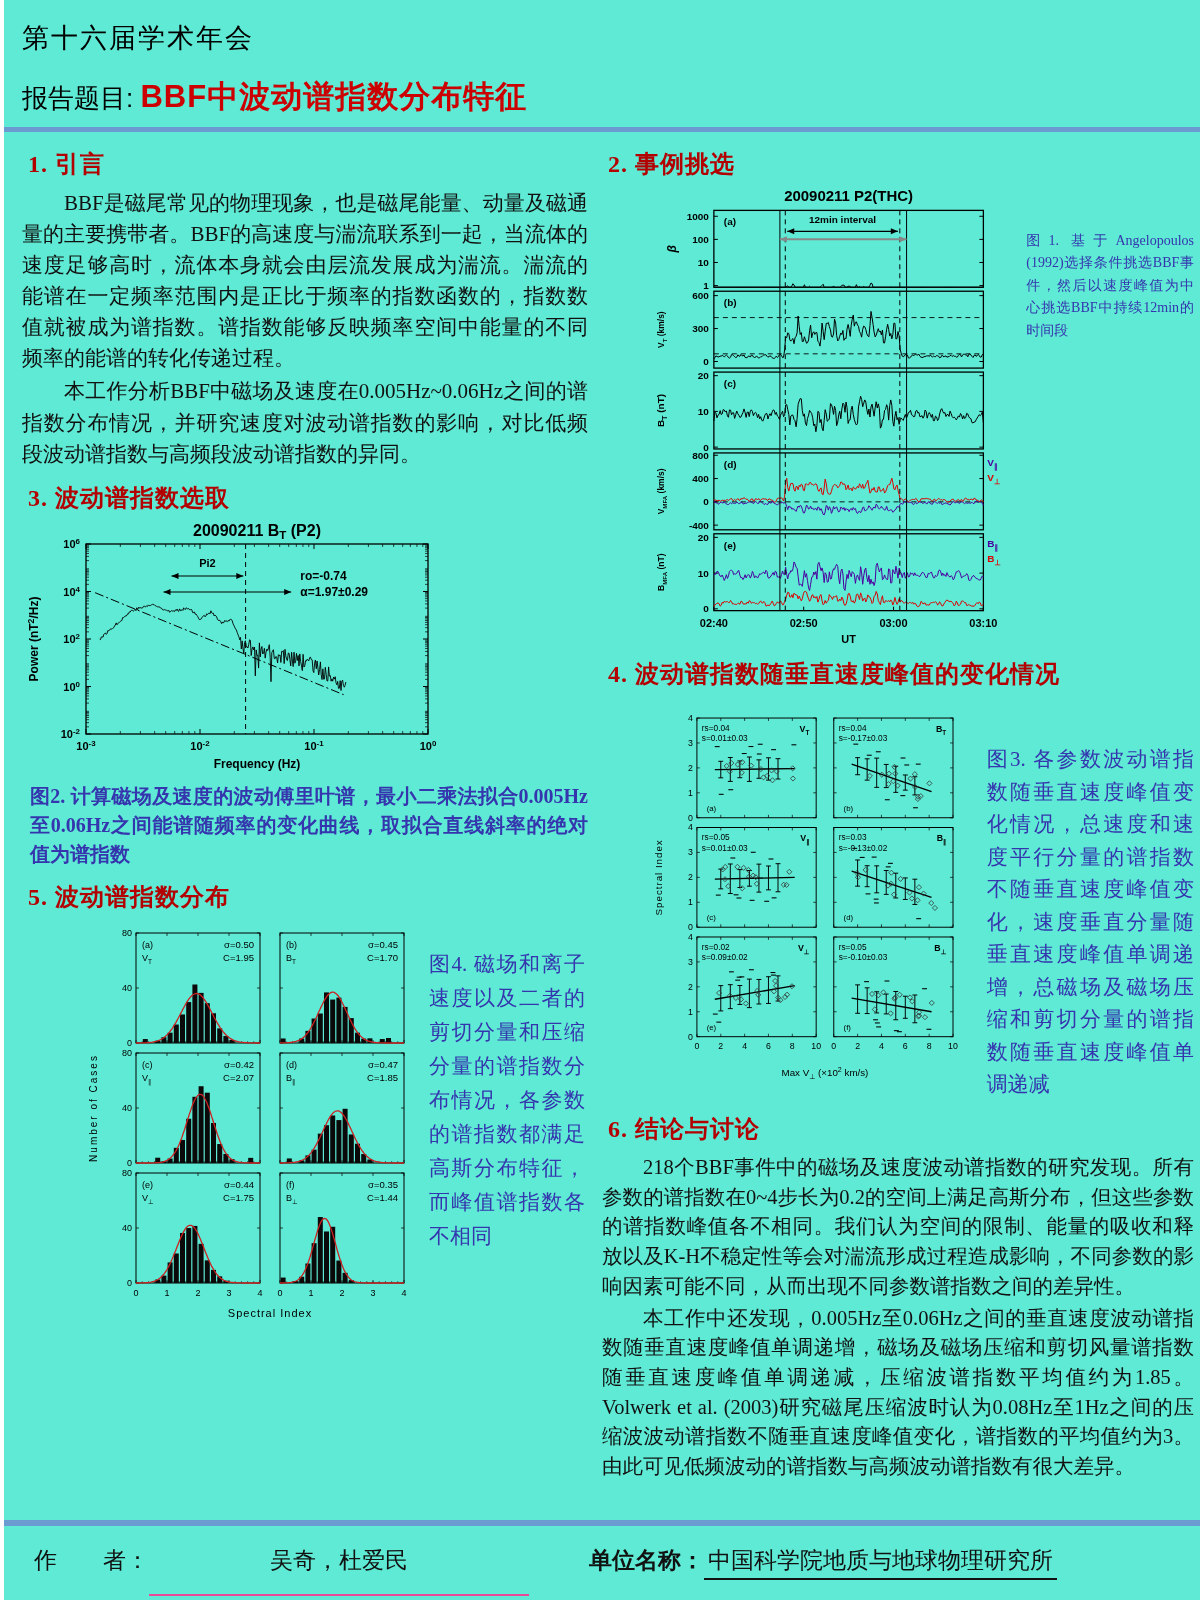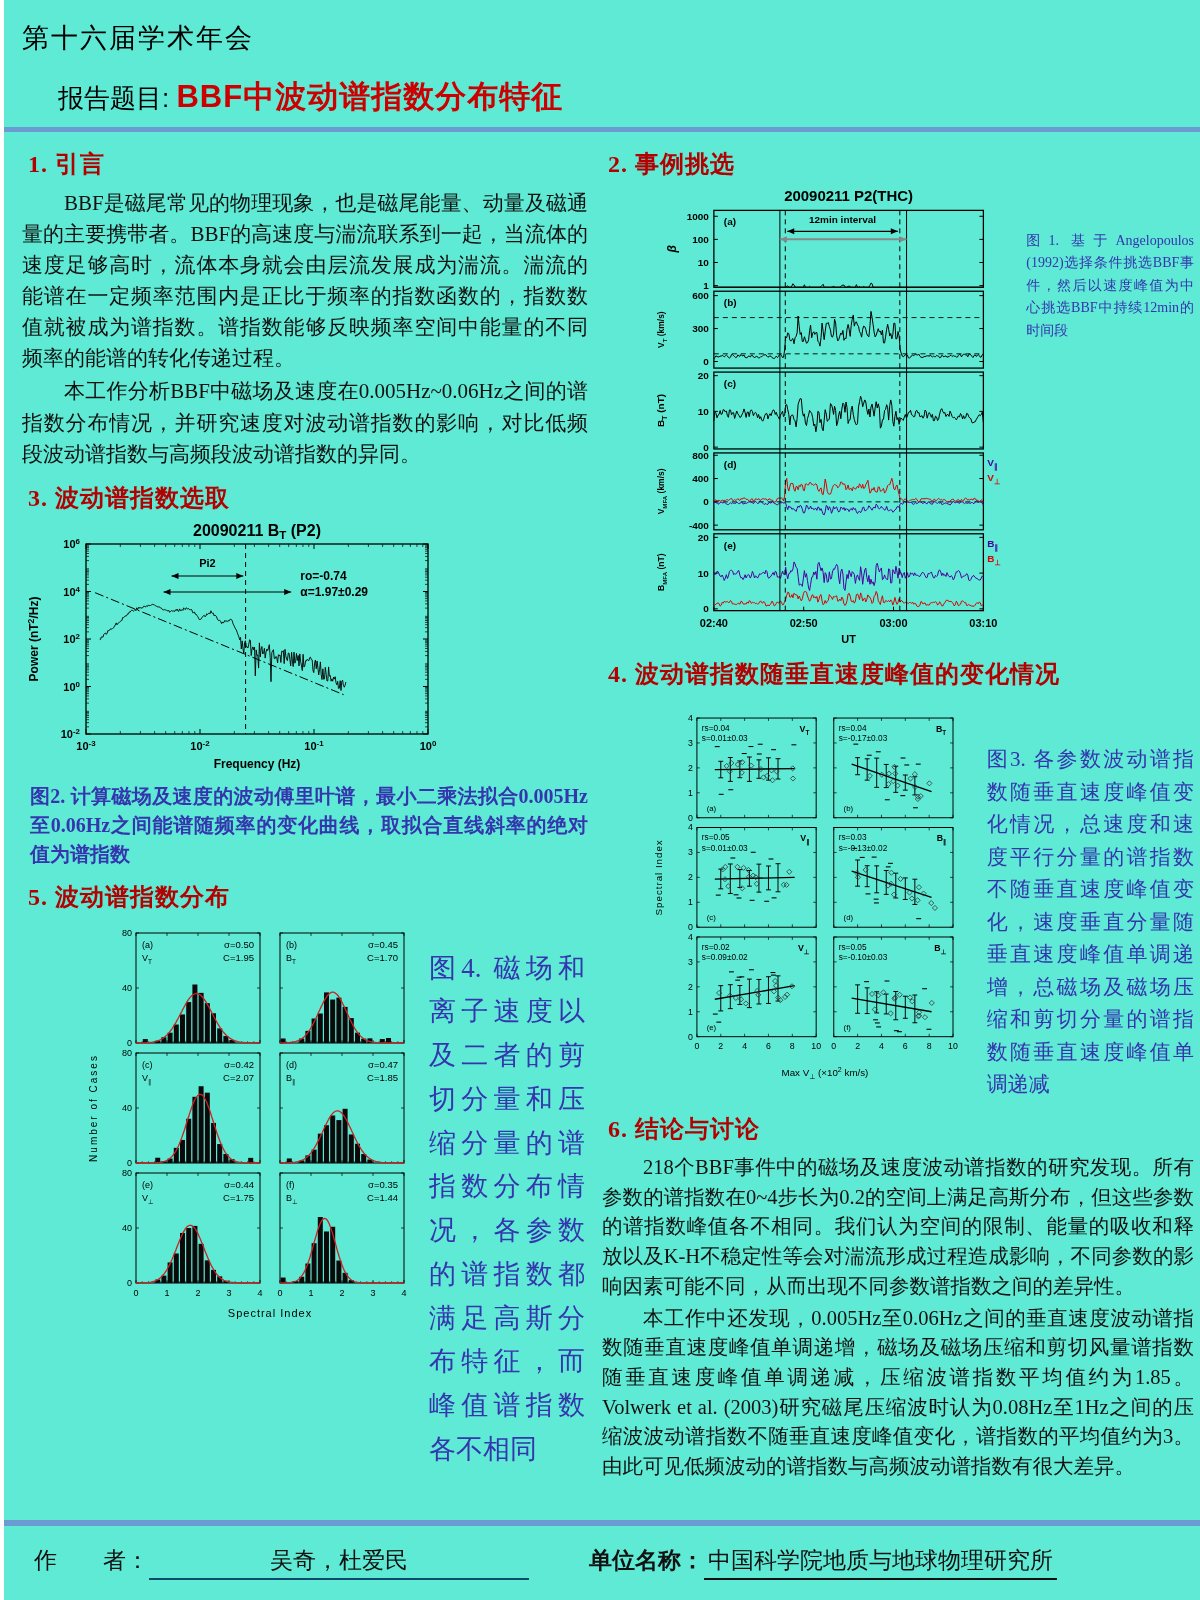--- a/index.html
+++ b/index.html
@@ -1,43 +1,43 @@
 <!DOCTYPE html>
 <html><head>
 <meta charset="utf-8">
 <style>
   html,body{margin:0;padding:0;background:#ffffff;}
   body{width:1200px;height:1600px;position:relative;font-family:"Liberation Serif",serif;color:#111;}
   .page{position:absolute;left:4px;top:0;width:1200px;height:1600px;overflow:hidden;background:#5eead4;}
   .hdr-conf{position:absolute;left:18px;top:20px;font-size:27px;font-family:"Liberation Sans",sans-serif;color:#000;letter-spacing:2px;}
-  .hdr-line2{position:absolute;left:18px;top:76px;font-size:26px;font-family:"Liberation Sans",sans-serif;color:#000;margin-left:36px;}
+  .hdr-line2{position:absolute;left:18px;top:76px;font-size:26px;font-family:"Liberation Sans",sans-serif;color:#000;}
   .hdr-title{color:#cc0000;font-weight:bold;font-size:31px;font-family:"Liberation Sans",sans-serif;letter-spacing:1px;}
   .rule{position:absolute;left:0;width:1200px;background:#6c9bd2;}
   .rule.top{top:127px;height:5px;}
   .rule.bottom{top:1520px;height:6px;}
   .col{position:absolute;top:146px;}
   .col.left{left:18px;width:566px;}
   .col.right{left:598px;width:592px;}
   h2.sec{color:#b30000;font-family:Liberation Serif, serif;font-weight:bold;font-size:24px;margin:12px 0 8px 6px;letter-spacing:1px;}
   h2.sec.first{margin-top:2px;}
   p.body{font-size:21px;line-height:1.48;text-align:justify;margin:0 0 2px 0;text-indent:2em;}
   .col.right p.body{font-size:20.5px;line-height:1.45;}
   .cap{color:#3535ae;font-size:20px;line-height:1.45;text-align:justify;}
   .figrow{display:flex;align-items:flex-start;}
   .fig2wrap{}
   .cap.fig2cap{margin:4px 0 0 8px;font-size:20px;font-weight:bold;}
   .cap.fig1cap{width:168px;margin-left:10px;margin-top:42px;font-size:14px;line-height:1.6;}
   .cap.fig3cap{width:212px;margin-left:24px;margin-top:45px;font-size:21px;line-height:1.55;}
-  .cap.fig4cap{width:156px;margin-left:10px;margin-top:26px;font-size:27px;line-height:1.62;}
+  .cap.fig4cap{width:156px;margin-left:10px;margin-top:26px;font-size:21px;line-height:1.62;}
   .footer{position:absolute;top:1545px;left:0;width:1200px;font-size:23px;}
   .f-left{position:absolute;left:30px;top:0;}
   .f-right{position:absolute;left:585px;top:0;}
   .f-label{font-family:"Liberation Sans",sans-serif;}
   .f-label.bold{font-weight:bold;}
-  .ul-author{display:inline-block;min-width:380px;border-bottom:2px solid #0c4a6e;text-align:center;padding-bottom:2px;}
+  .ul-author{display:inline-block;min-width:380px;border-bottom:2px solid #ec4899;text-align:center;padding-bottom:18px;}
   .ul-affil{display:inline-block;border-bottom:2px solid #111;padding:0 4px 2px 4px;font-family:"Liberation Sans",sans-serif;}
   svg text{user-select:none;}
 </style>
 </head>
 <body>
 
 <div class="page">
 
   <div class="hdr-conf">第十六届学术年会</div>
   <div class="hdr-line2">

